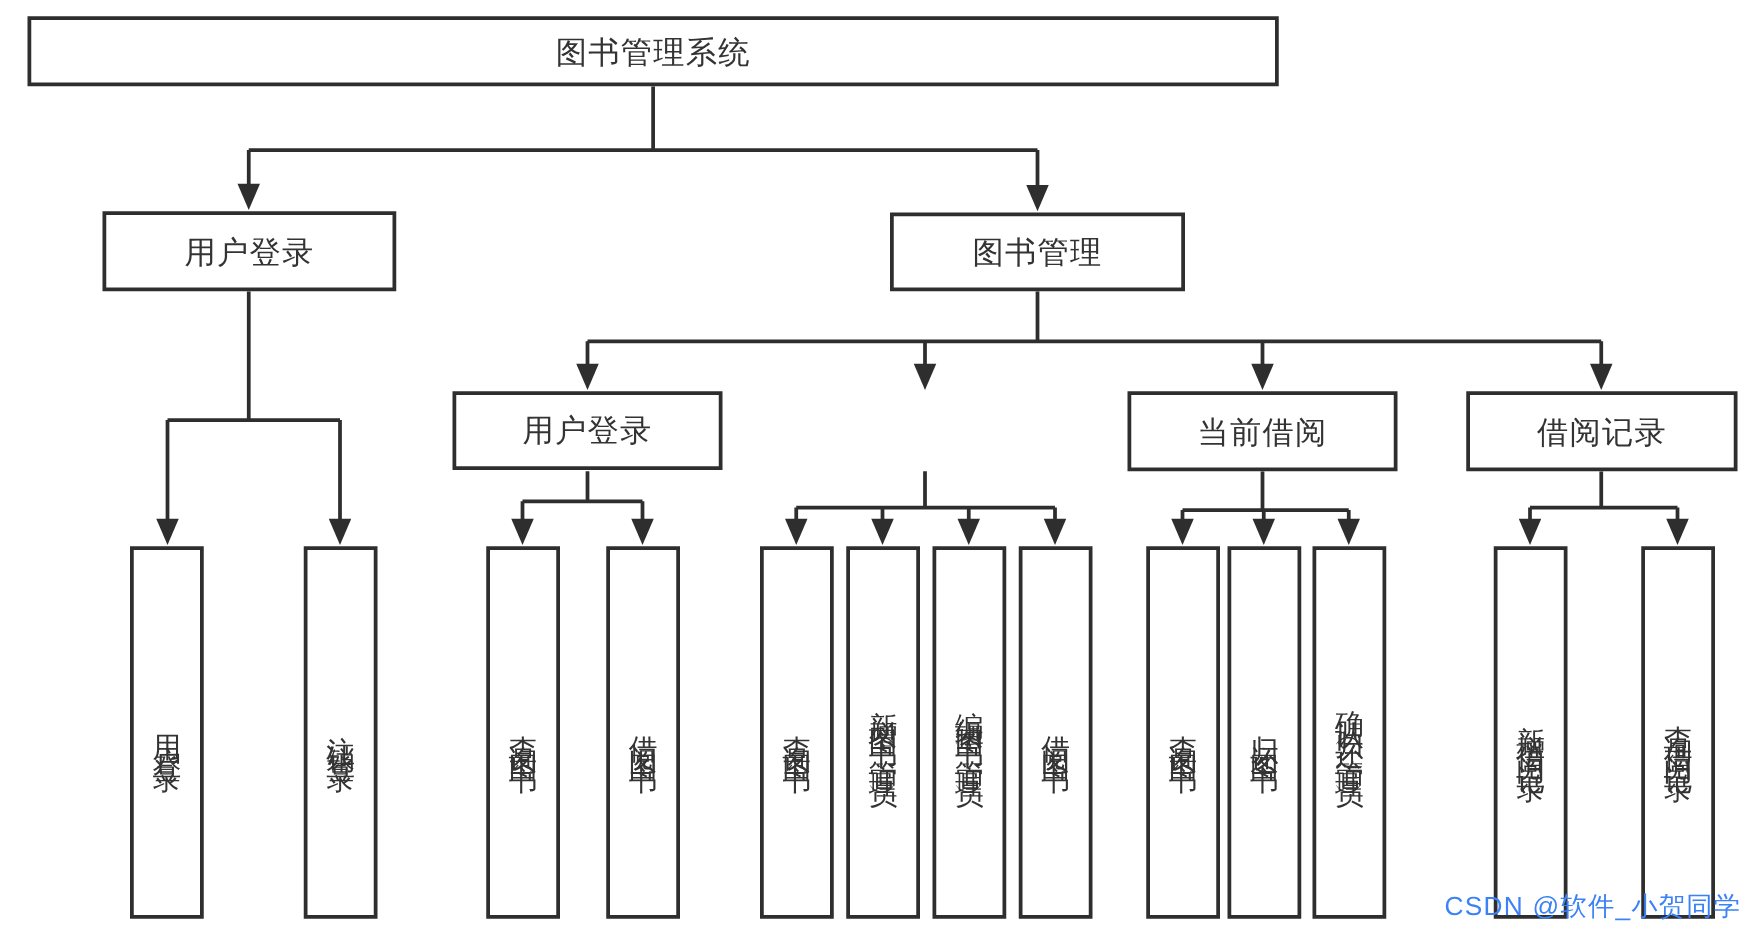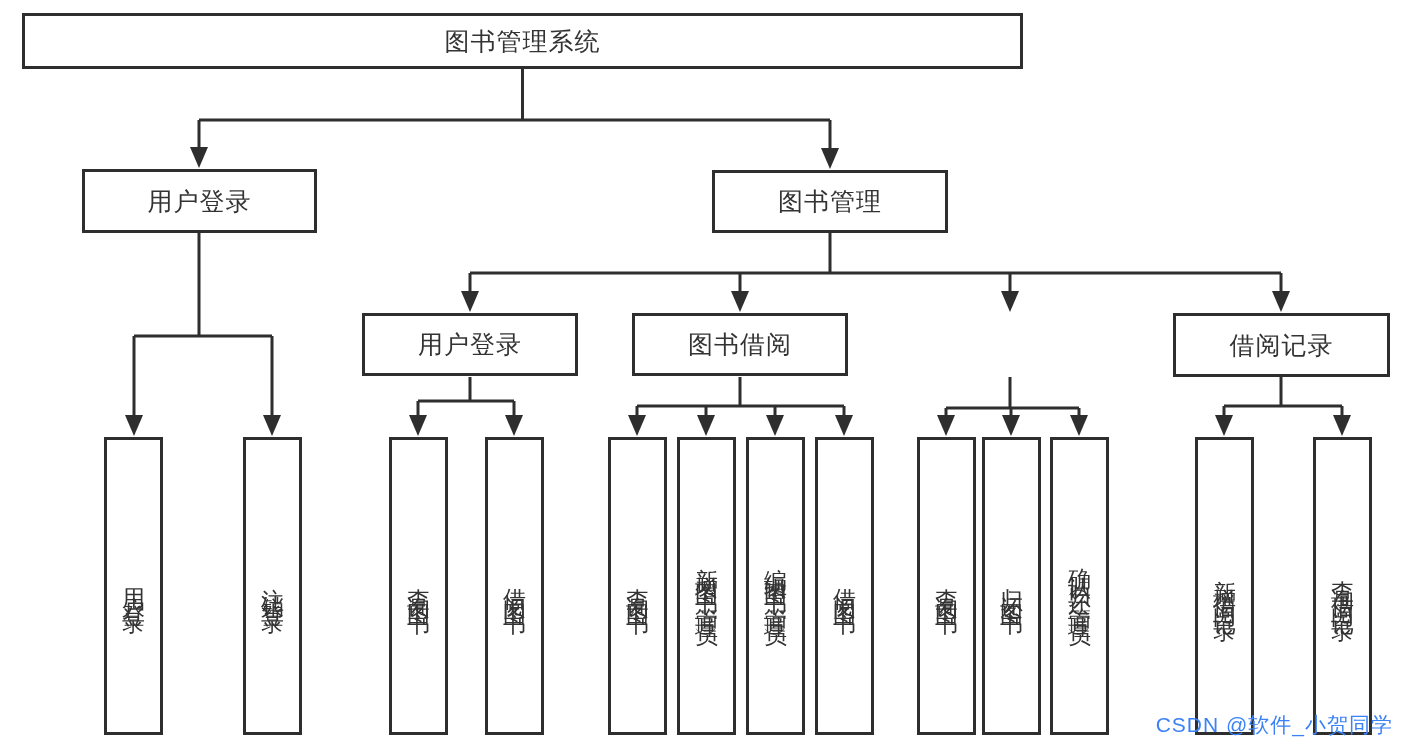--- a/index.html
+++ b/index.html
@@ -107,22 +107,22 @@
   <div class="node node-h" style="left:82px; top:169px; width:235px; height:64px;">
     <span>用户登录</span>
   </div>
   <div class="node node-h" style="left:712px; top:170px; width:236px; height:63px;font-family:Liberation Serif, serif;">
     <span>图书管理</span>
   </div>
 
   <div class="node node-h" style="left:362px; top:313px; width:216px; height:63px;">
     <span>用户登录</span>
   </div>
-  <div class="node node-h" style="left:632px; top:313px; width:216px; height:63px;">
-    <span>图书借阅</span>
+  <div class="node node-h" style="left:902px; top:313px; width:216px; height:64px;">
+    <span>当前借阅</span>
   </div>
   <div class="node node-h" style="left:1173px; top:313px; width:217px; height:64px;">
     <span>借阅记录</span>
   </div>
 
   <div class="node leaf" style="left:104px;">
     <span>用户登录</span>
   </div>
   <div class="node leaf" style="left:243px;">
     <span>注销登录</span>

